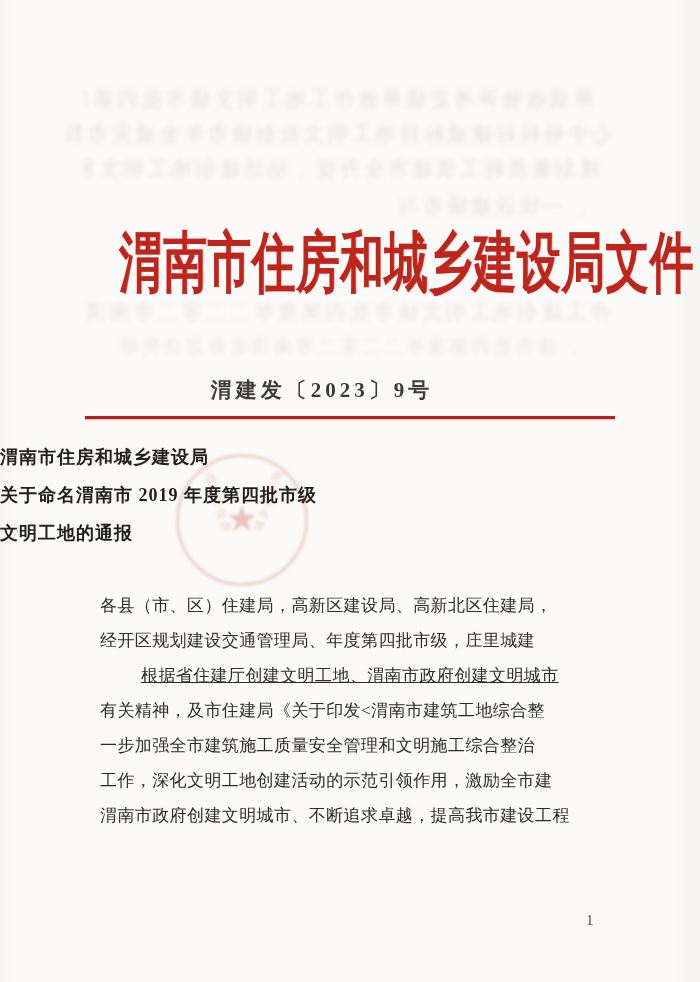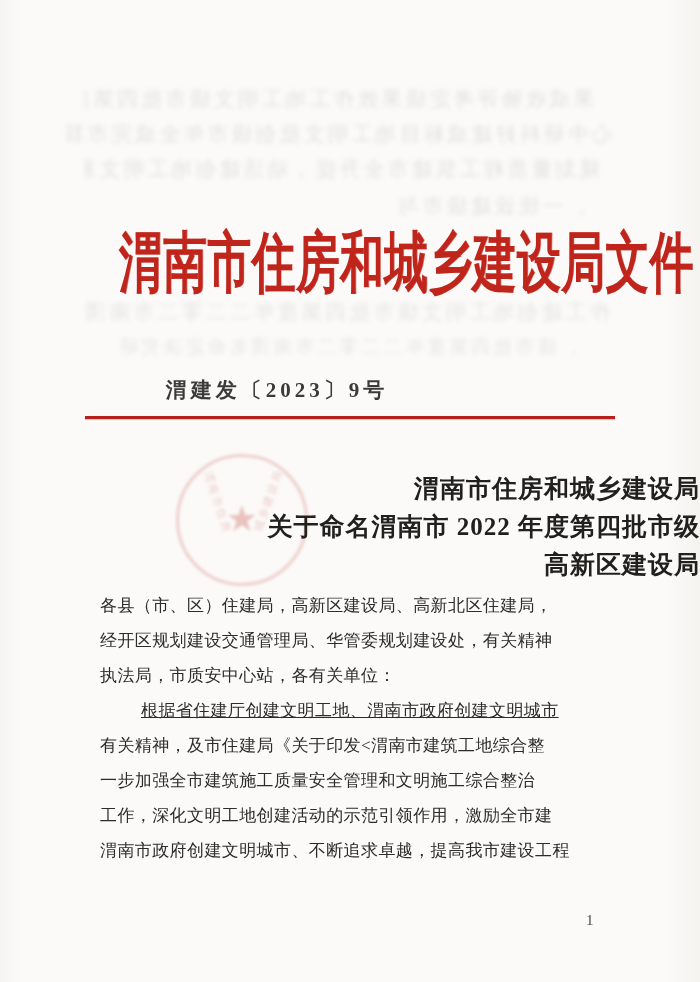--- a/index.html
+++ b/index.html
@@ -23,31 +23,30 @@
   .bl5{top:301px;left:84px;width:526px;opacity:.4;}
   .bl6{top:336px;left:106px;width:472px;opacity:.38;font-size:19px;}
   .masthead{
     position:absolute;top:226px;left:0;width:700px;text-align:center;
     color:#c0251c;font-weight:bold;font-size:66px;line-height:74px;
     white-space:nowrap;transform:scaleX(.66);letter-spacing:1px;
     text-shadow:1px 0 0 rgba(192,37,28,.55);
   }
   .docnum{
     position:absolute;top:376px;left:0;width:554px;text-align:center;
-    font-size:21px;color:#3b3a37;letter-spacing:4px;font-weight:600;
+    font-size:21px;color:#3b3a37;letter-spacing:4px;font-weight:600;padding-left:45px;
   }
   .redrule{
     position:absolute;top:416px;left:85px;width:530px;height:3px;
     background:#b5201a;box-shadow:0 1px 1px rgba(181,32,26,.3);
   }
   .doctitle{
-    position:absolute;top:438px;left:0;width:700px;text-align:right;
-    font-weight:bold;color:#21201d;font-size:25px;line-height:38px;
+    position:absolute;top:438px;left:0;width:700px;text-align:left;
+    font-weight:bold;color:#21201d;font-size:18px;line-height:38px;
     letter-spacing:1px;
-    margin-top:32px;
   }
   
   .seal{
     position:absolute;top:454px;left:176px;width:126px;height:126px;
     border:3px solid rgba(201,86,76,.26);border-radius:50%;
     filter:blur(1.6px);pointer-events:none;
   }
   .seal .star{
     position:absolute;top:50%;left:50%;transform:translate(-50%,-54%);
     font-size:36px;color:rgba(198,78,68,.32);
@@ -89,28 +88,27 @@
   <div class="redrule"></div>
 
   <div class="seal">
     <span class="arc arc-l">渭南市住房</span>
     <span class="arc arc-r">城乡建设局</span>
     <span class="star">★</span>
   </div>
 
   <div class="doctitle">
     <div>渭南市住房和城乡建设局</div>
-    <div>关于命名渭南市 2022 年度第四批市级</div>
-    <div>高新区建设局</div>
+    <div>关于命名渭南市 2019 年度第四批市级</div>
+    <div>文明工地的通报</div>
   </div>
 
   <div class="bodytext">
     <div class="bodyline">各县（市、区）住建局，高新区建设局、高新北区住建局，</div>
-    <div class="bodyline">经开区规划建设交通管理局、华管委规划建设处，有关精神</div>
-    <div class="bodyline">执法局，市质安中心站，各有关单位：</div>
+    <div class="bodyline">经开区规划建设交通管理局、年度第四批市级，庄里城建</div>
     <div class="bodyline indent">根据省住建厅创建文明工地、渭南市政府创建文明城市</div>
     <div class="bodyline">有关精神，及市住建局《关于印发&lt;渭南市建筑工地综合整</div>
     <div class="bodyline">一步加强全市建筑施工质量安全管理和文明施工综合整治</div>
     <div class="bodyline">工作，深化文明工地创建活动的示范引领作用，激励全市建</div>
     <div class="bodyline">渭南市政府创建文明城市、不断追求卓越，提高我市建设工程</div>
   </div>
 
   <div class="pagenum">1</div>
 
 </div>

